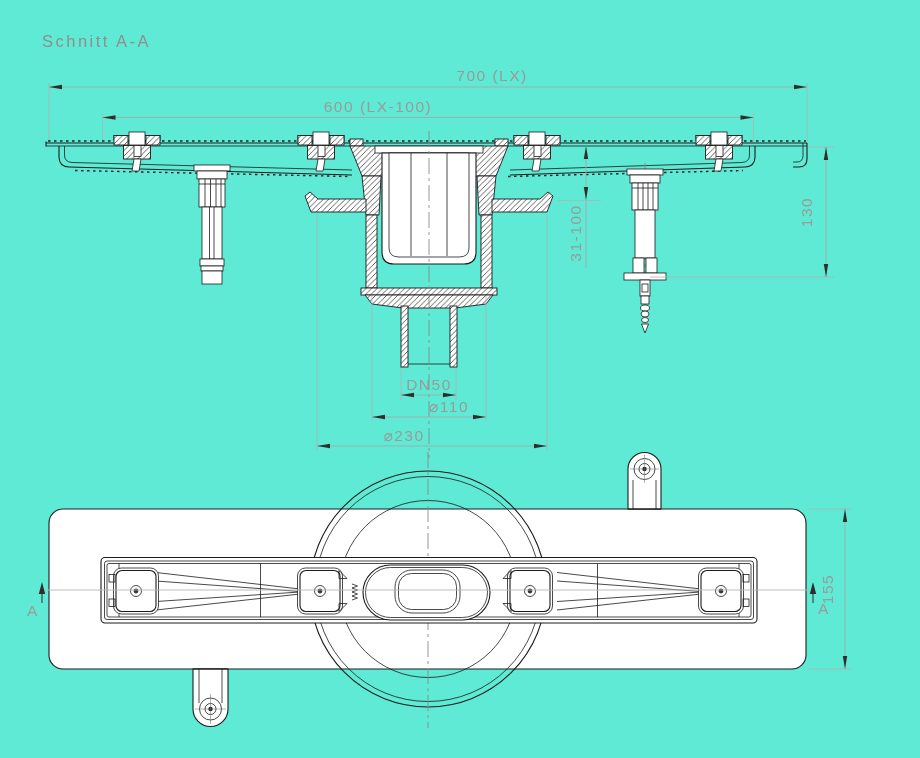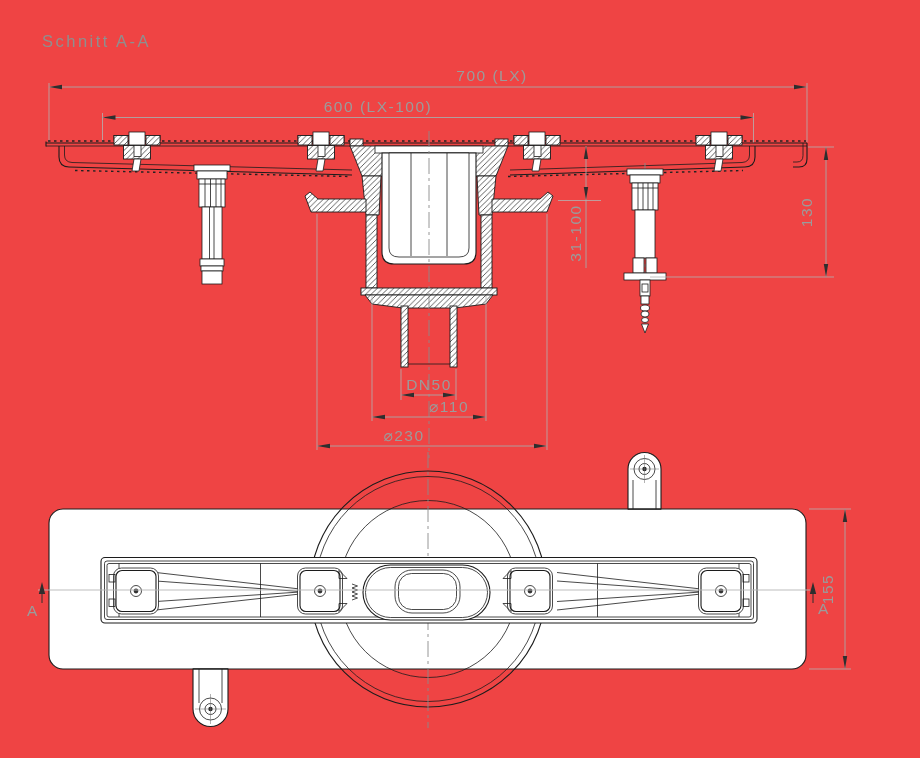--- a/index.html
+++ b/index.html
@@ -1,16 +1,16 @@
 <!DOCTYPE html>
 <html><head>
 <meta charset="utf-8">
 <style>
   html,body{margin:0;padding:0;background:#ffffff;}
-  .stage{position:relative;width:920px;height:758px;background:#ef4444;overflow:hidden;}
+  .stage{position:relative;width:920px;height:758px;background:#5eead4;overflow:hidden;}
   svg{display:block;}
   text{font-family:"Liberation Sans","DejaVu Sans",sans-serif;}
   .dim{font-size:15.5px;fill:#9b9b9b;letter-spacing:1.5px;}
   .title{font-size:16.5px;fill:#8f8f8f;letter-spacing:2.5px;}
   .dl{stroke:#a8a8a8;stroke-width:0.9;fill:none;}
   .xl{stroke:#b3b3b3;stroke-width:0.8;fill:none;}
   .ar{fill:#2e2e2e;stroke:none;}
   .k{stroke:#1c1c1c;fill:none;stroke-width:1.1;}
   .k2{stroke:#1c1c1c;fill:none;stroke-width:0.8;}
   .w{stroke:#1c1c1c;fill:#ffffff;stroke-width:1.1;}

